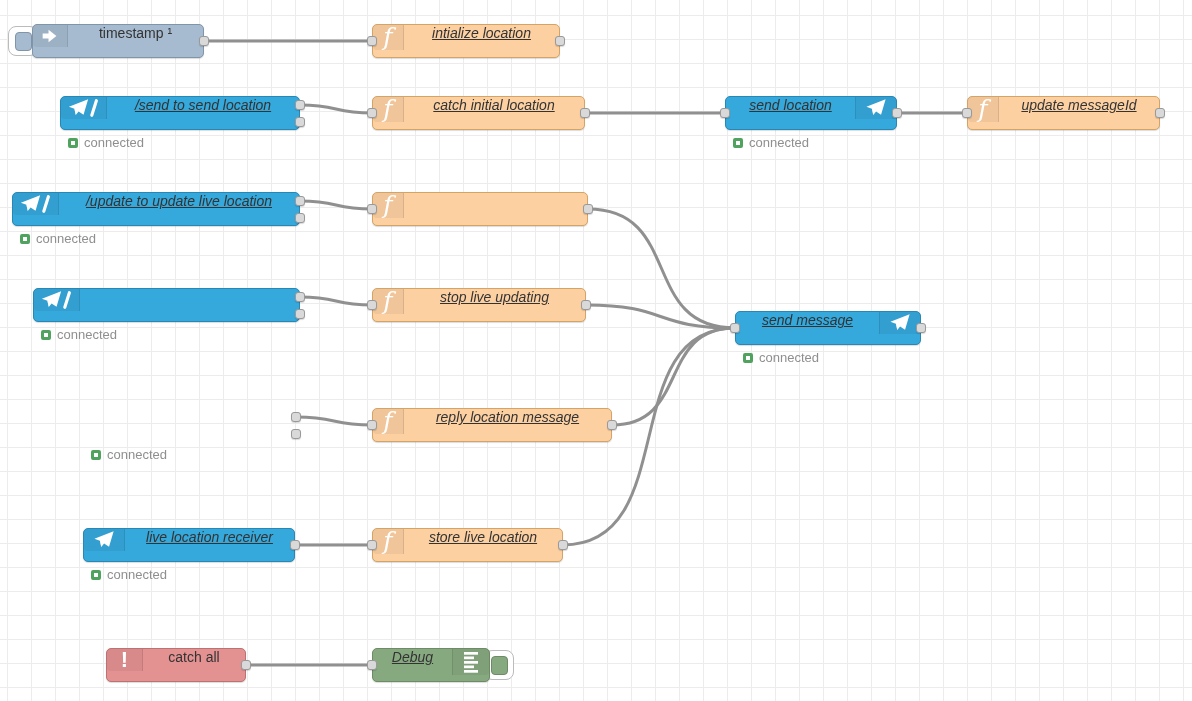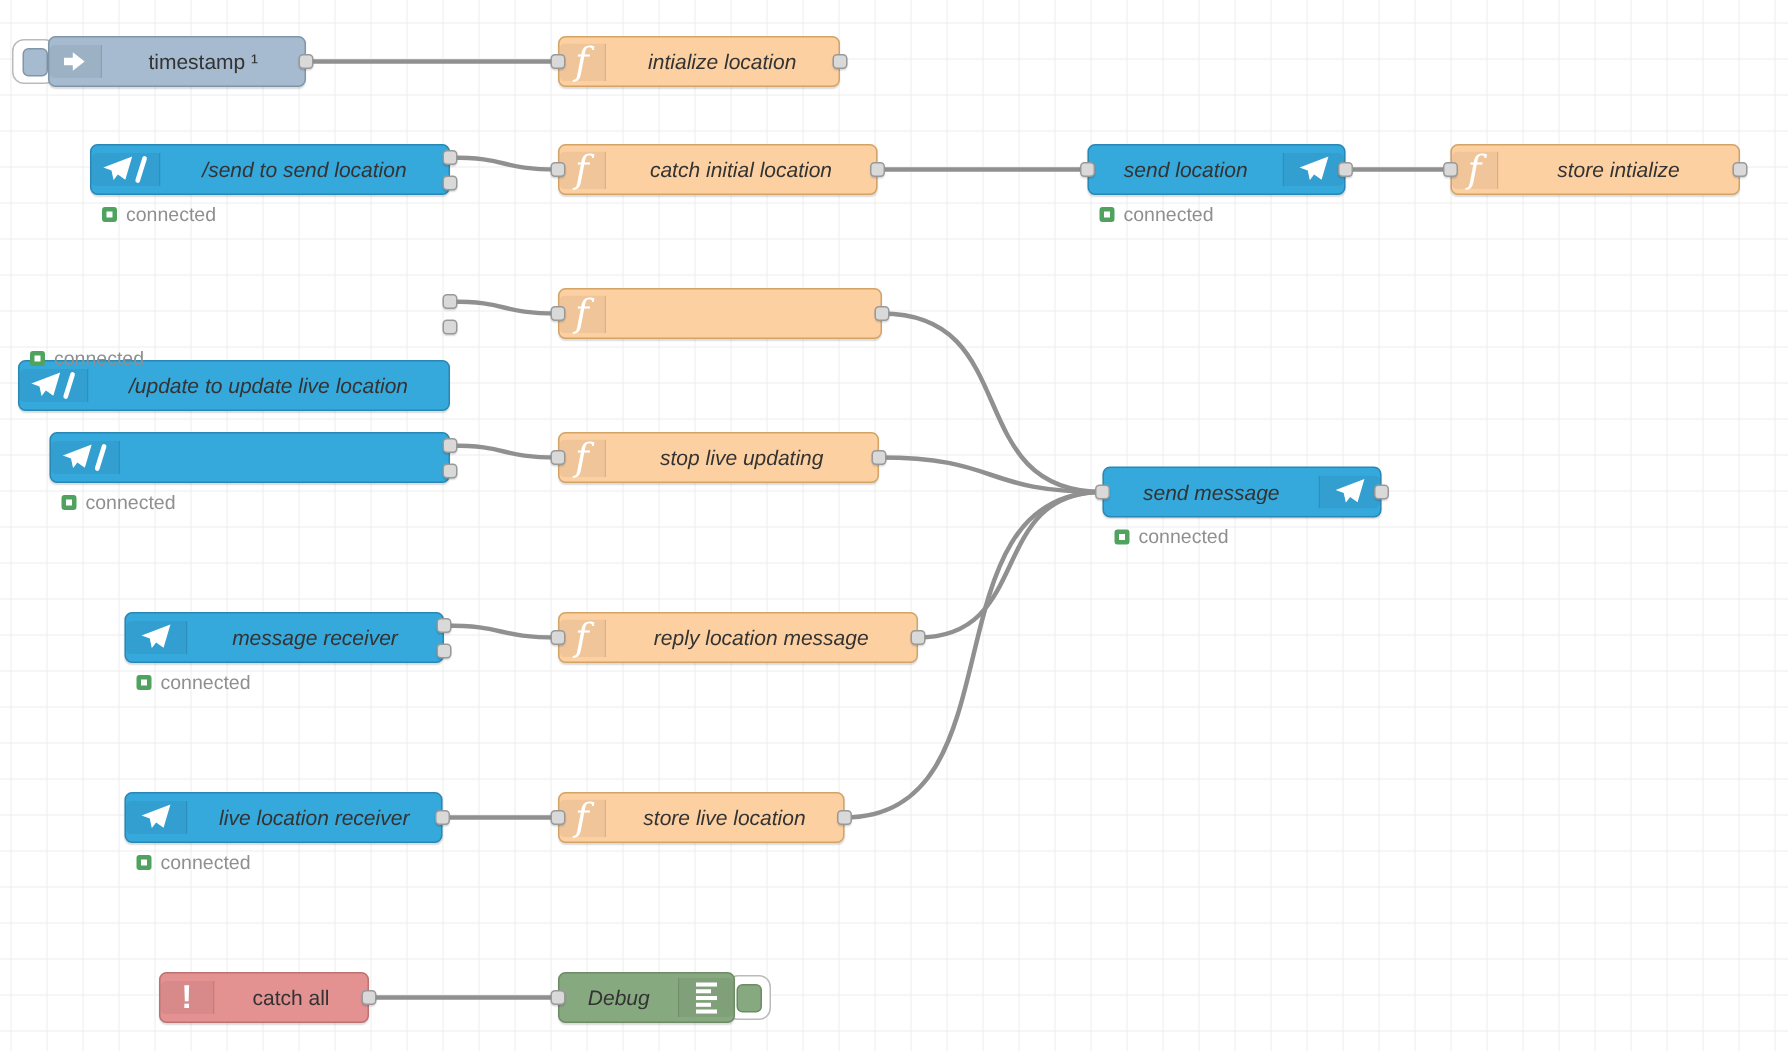--- a/index.html
+++ b/index.html
@@ -10,35 +10,35 @@
       linear-gradient(to right, var(--grid,#ececec) 1px, transparent 1px),
       linear-gradient(to bottom, var(--grid,#ececec) 1px, transparent 1px);
     background-size:24px 24px;
     background-position:7px 15px;
     font-family:"Liberation Sans", sans-serif;
   }
   #wires{position:absolute;left:0;top:0;width:100%;height:100%;}
   .wire{fill:none;stroke:var(--wire,#909090);stroke-width:3;stroke-linecap:round;}
   .node{
     position:absolute;height:34px;border-radius:5px;border:1.5px solid #999;
-    box-sizing:border-box;display:flex;align-items:center;
+    box-sizing:border-box;display:flex;align-items:flex-start;
     box-shadow:0 1px 1px rgba(0,0,0,0.14);
   }
   .icon-region{
     display:flex;align-items:center;justify-content:center;flex:0 0 auto;
     background:rgba(0,0,0,0.05);color:#fff;
   }
   .icon-left{border-right:1px solid rgba(0,0,0,0.10);border-radius:3.5px 0 0 3.5px;}
   .icon-right{border-left:1px solid rgba(0,0,0,0.10);border-radius:0 3.5px 3.5px 0;}
   .node-label{
     flex:1 1 auto;display:flex;align-items:center;justify-content:center;
     font-size:14px;color:var(--label,#333);white-space:nowrap;overflow:hidden;
     padding:0 6px;
   }
-  .node-label.italic{font-style:italic;}
+  .node-label.italic{font-style:italic;text-decoration:underline;}
   .fn-glyph{font-family:"DejaVu Serif", serif;font-style:italic;font-size:25px;line-height:1;
     color:#fff;transform:translateY(-1px);}
   .excl-glyph{font-weight:bold;font-size:22px;color:#fff;line-height:1;}
   .port{
     position:absolute;width:10px;height:10px;box-sizing:border-box;
     background:var(--port-fill,#d9d9d9);border:1px solid var(--port-border,#999);
     border-radius:3px;box-shadow:0 1px 1px rgba(0,0,0,0.15);
   }
   .btn-outer{
     position:absolute;box-sizing:border-box;background:#fff;border:1.5px solid #bbb;
@@ -130,25 +130,25 @@
     <div class="port" style="left: 720px; top: 108px;"></div>
     <div class="port" style="left: 892px; top: 108px;"></div>
     <div class="status" style="left: 733px; top: 135px;">
       <span class="status-dot"></span>
       <span>connected</span>
     </div>
     <div class="node" style="left: 967px; top: 96px; width: 193px; background: rgb(253, 208, 162); border-color: rgb(211, 164, 101);">
       <div class="icon-region icon-left" style="width: 30px;">
         <span class="fn-glyph">f</span>
       </div>
-      <span class="node-label italic">store intialize</span>
+      <span class="node-label italic">update messageId</span>
     </div>
     <div class="port" style="left: 962px; top: 108px;"></div>
     <div class="port" style="left: 1155px; top: 108px;"></div>
-    <div class="node" style="left: 12px; top: 192px; width: 288px; background: rgb(53, 168, 220); border-color: rgb(40, 135, 180); margin-top: 48px;">
+    <div class="node" style="left: 12px; top: 192px; width: 288px; background: rgb(53, 168, 220); border-color: rgb(40, 135, 180);">
       <div class="icon-region icon-left" style="width: 45px;">
         <svg width="34" height="22" viewBox="0 0 34 24">
           <path fill="#fff" d="M21.5 2.5 L0.5 10.5 l6 2.2 L8 19.6 l3.1-3.9 5.4 3.7 L21.5 2.5z"></path>
           <path fill="rgba(255,255,255,0.55)" d="M6.5 12.7 L8 19.6 l1.4-5z"></path>
           <path stroke="#fff" stroke-width="3.4" stroke-linecap="round" d="M30.5 4 L25.5 20"></path>
         </svg>
       </div>
       <span class="node-label italic">/update to update live location</span>
     </div>
     <div class="port" style="left: 295px; top: 196px;"></div>
@@ -194,29 +194,20 @@
           <path fill="#fff" d="M22.5 2.5 L1.5 10.5 l6 2.2 L9 19.6 l3.1-3.9 5.4 3.7 L22.5 2.5z"></path>
           <path fill="rgba(255,255,255,0.55)" d="M7.5 12.7 L9 19.6 l1.4-5z"></path>
         </svg>
       </div>
     </div>
     <div class="port" style="left: 730px; top: 323px;"></div>
     <div class="port" style="left: 916px; top: 323px;"></div>
     <div class="status" style="left: 743px; top: 350px;">
       <span class="status-dot"></span>
       <span>connected</span>
-    </div>
-    <div class="node" style="left: 83px; top: 408px; width: 213px; background: rgb(53, 168, 220); border-color: rgb(40, 135, 180);">
-      <div class="icon-region icon-left" style="width: 40px;">
-        <svg width="24" height="22" viewBox="0 0 24 24">
-          <path fill="#fff" d="M22.5 2.5 L1.5 10.5 l6 2.2 L9 19.6 l3.1-3.9 5.4 3.7 L22.5 2.5z"></path>
-          <path fill="rgba(255,255,255,0.55)" d="M7.5 12.7 L9 19.6 l1.4-5z"></path>
-        </svg>
-      </div>
-      <span class="node-label italic">message receiver</span>
     </div>
     <div class="port" style="left: 291px; top: 412px;"></div>
     <div class="port" style="left: 291px; top: 429px;"></div>
     <div class="status" style="left: 91px; top: 447px;">
       <span class="status-dot"></span>
       <span>connected</span>
     </div>
     <div class="node" style="left: 372px; top: 408px; width: 240px; background: rgb(253, 208, 162); border-color: rgb(211, 164, 101);">
       <div class="icon-region icon-left" style="width: 30px;">
         <span class="fn-glyph">f</span>

